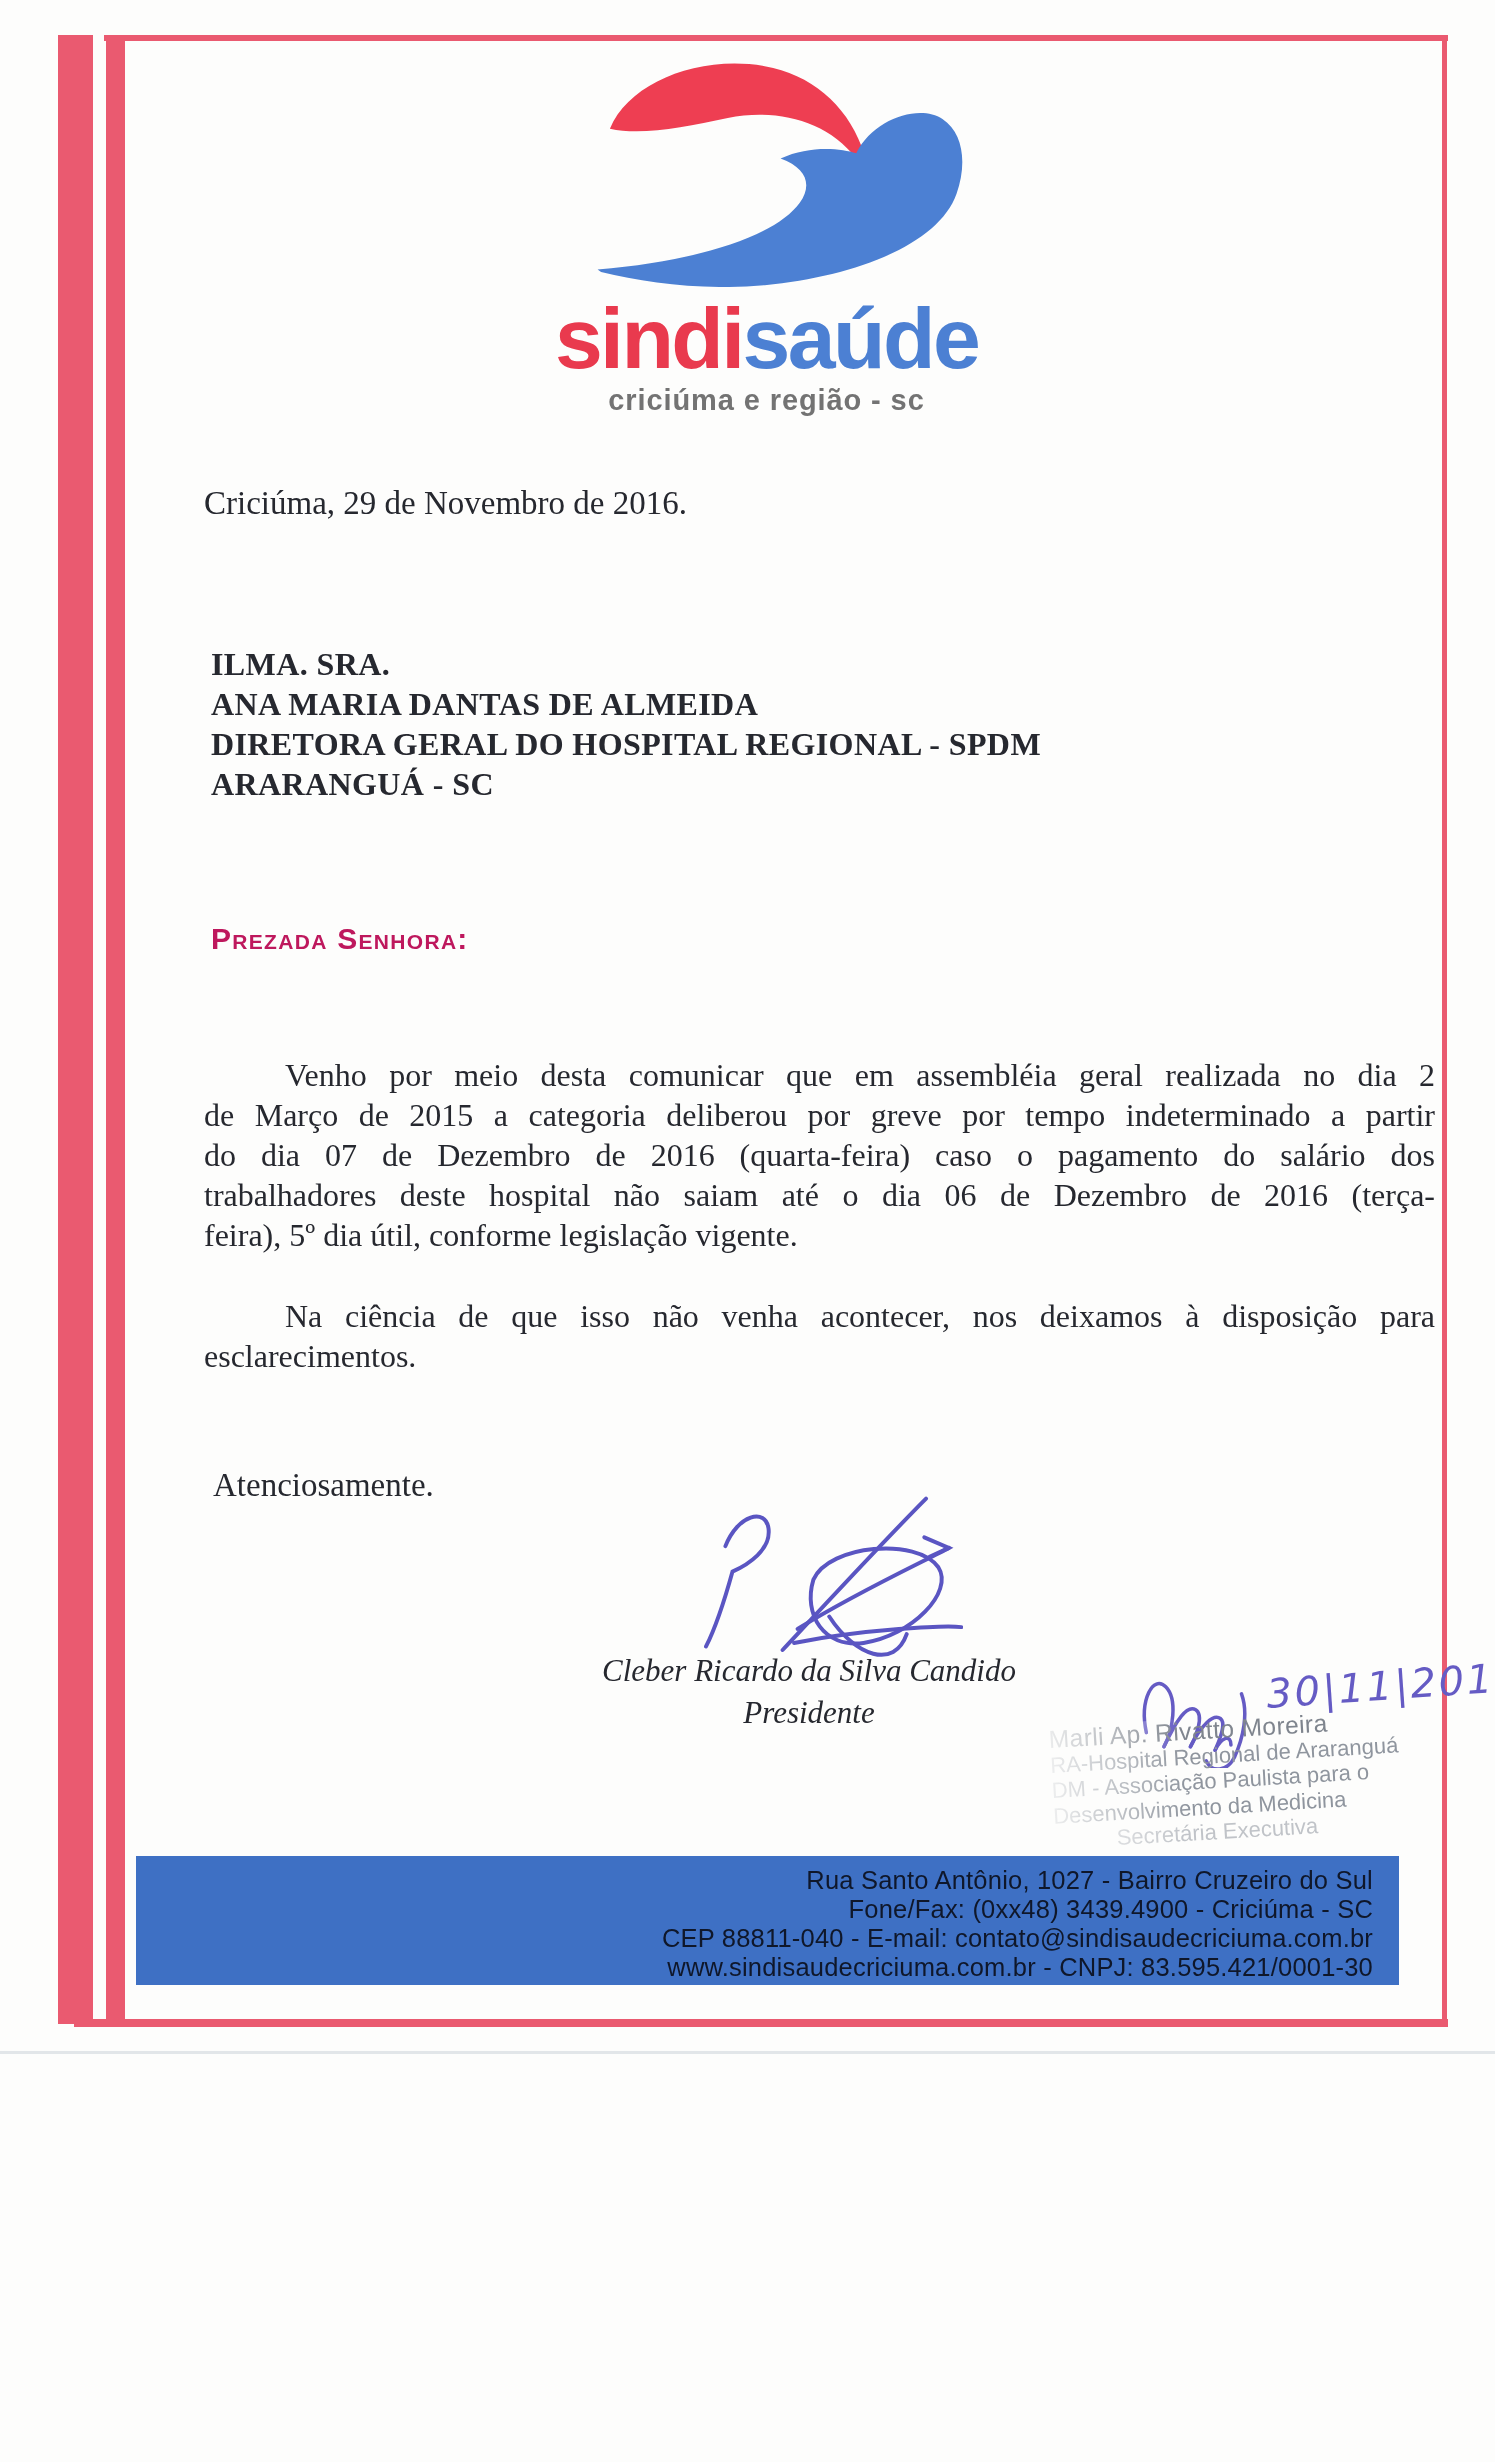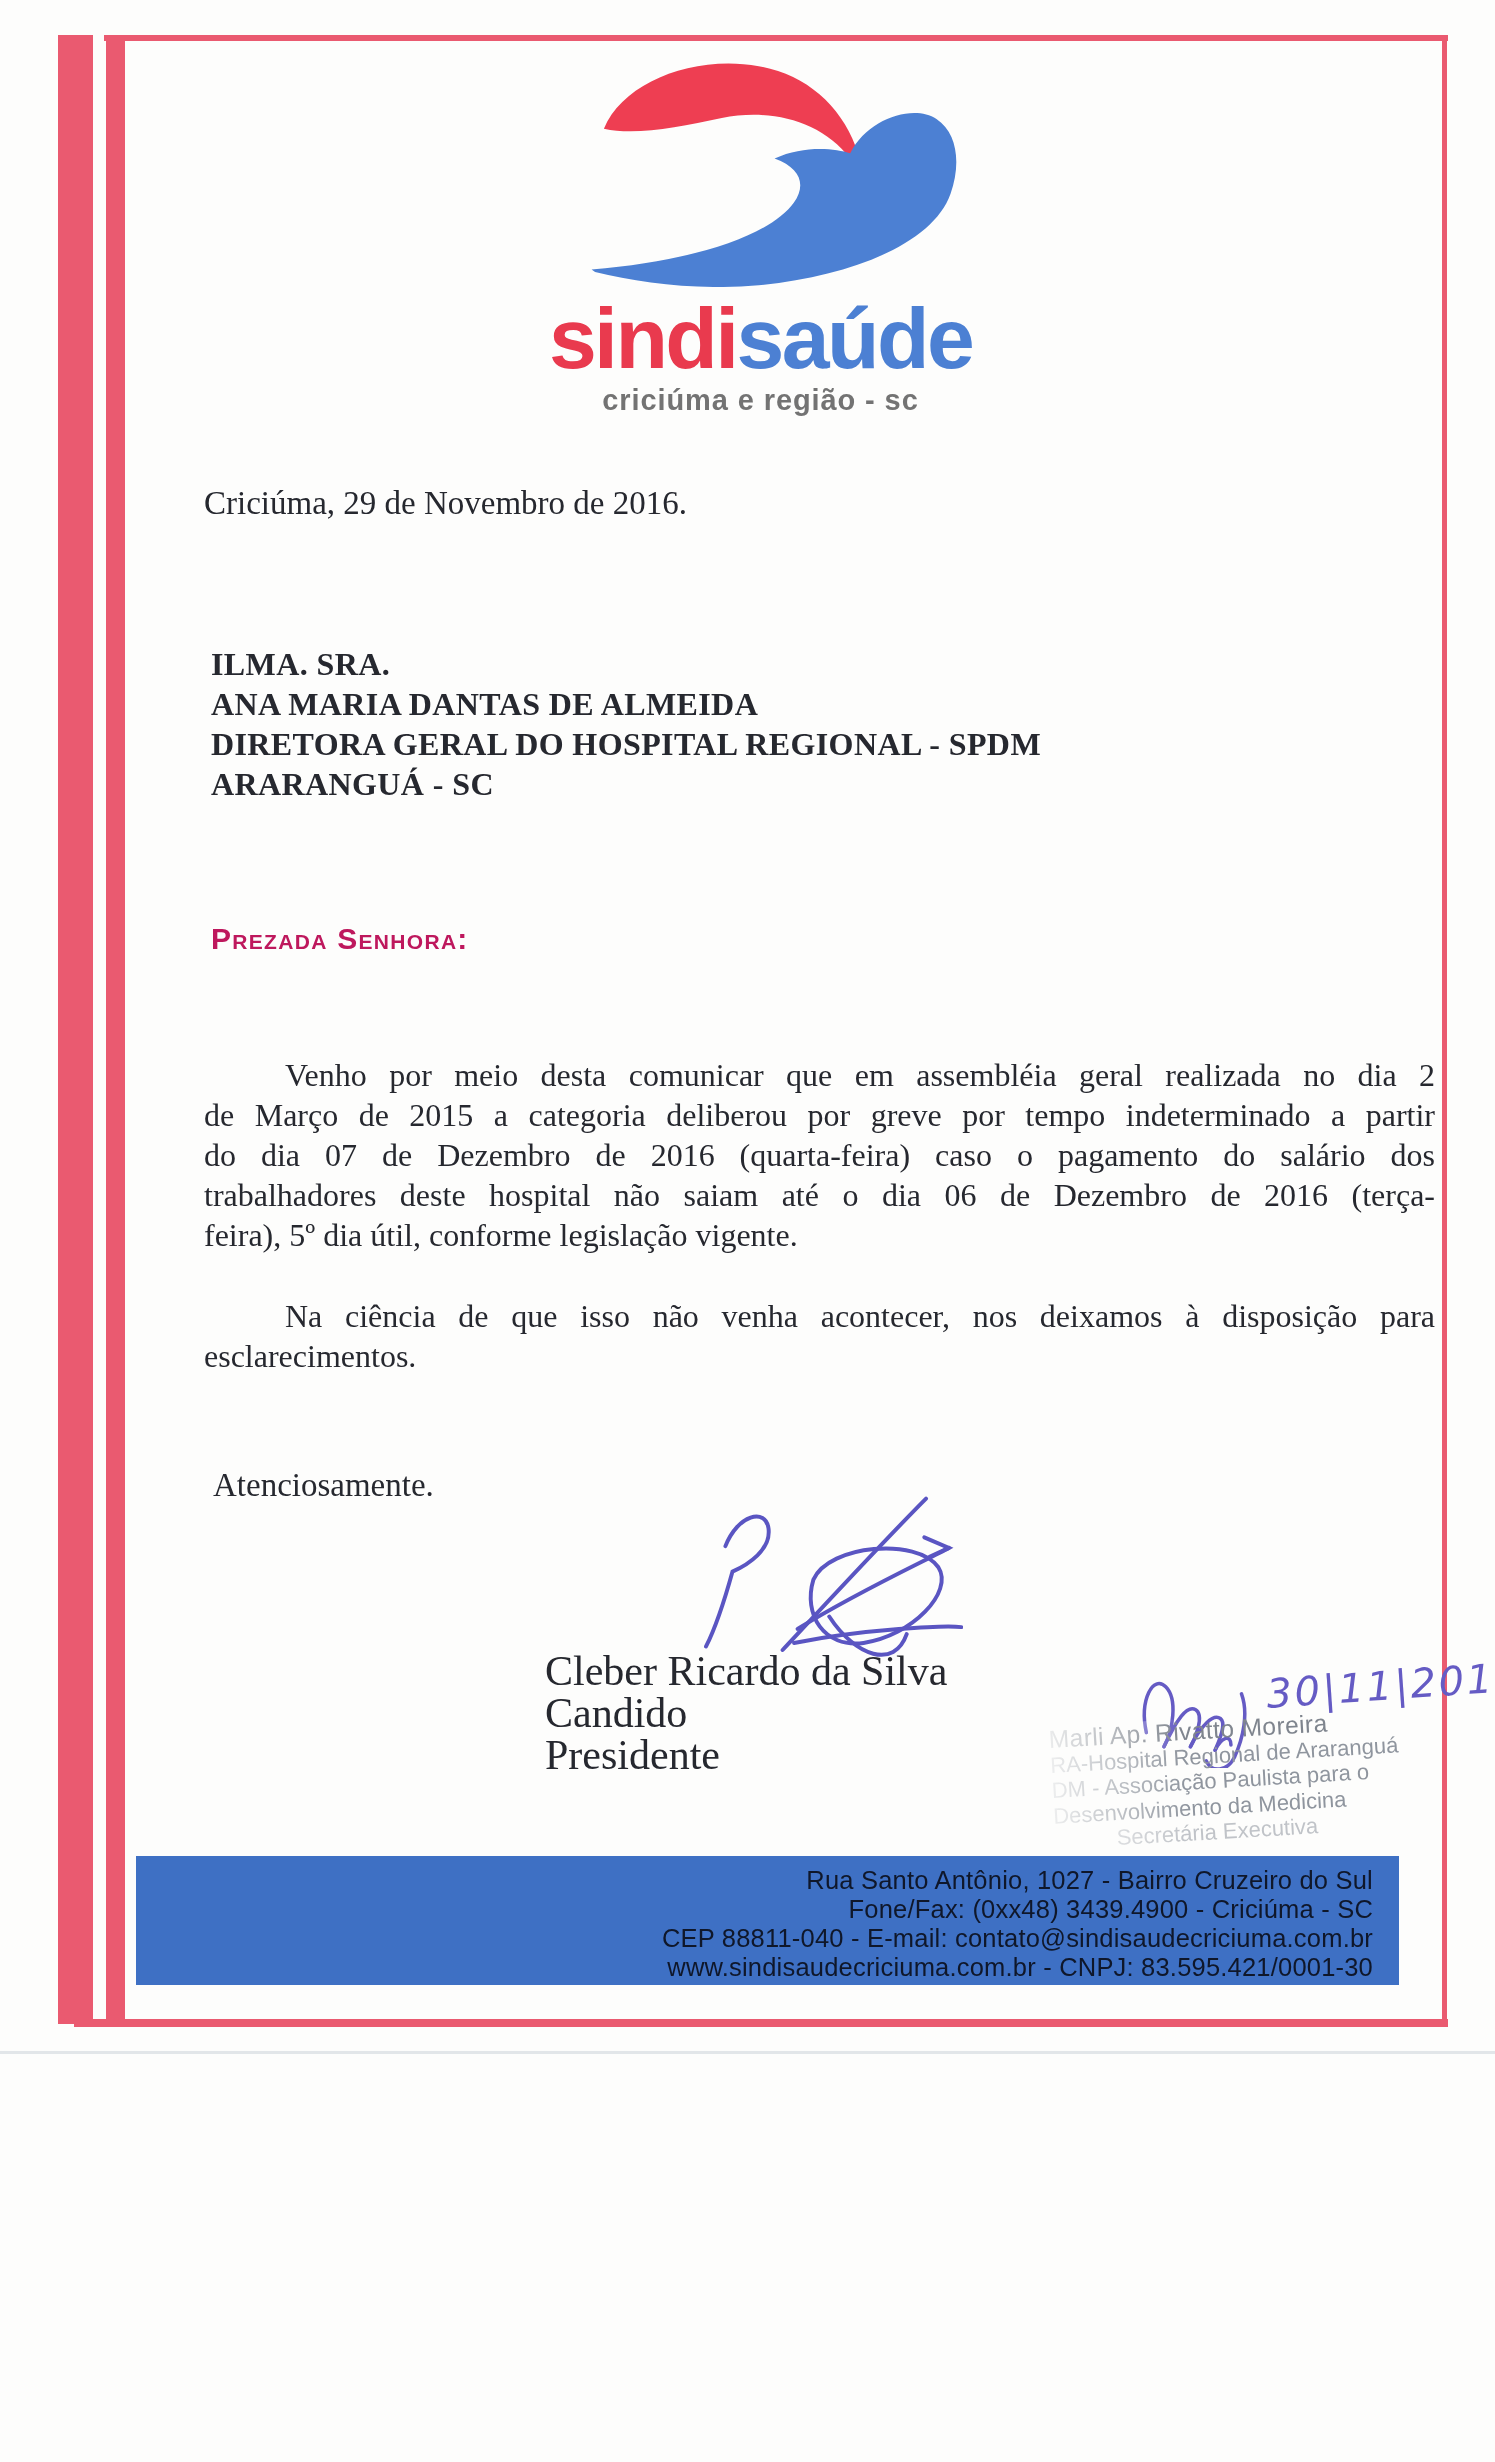--- a/index.html
+++ b/index.html
@@ -14,21 +14,21 @@
   
   .bar{background:#ea5a70;}
   .frame-left-outer{left:58px;top:35px;width:35px;height:1989px;}
   .frame-left-inner{left:106px;top:35px;width:19.3px;height:1989px;}
   .frame-top{left:104px;top:35px;width:1344px;height:6.2px;}
   .frame-right{left:1442px;top:35px;width:5.3px;height:1989px;}
   .frame-bottom{left:74px;top:2019px;width:1374px;height:8px;}
   .scan-line{left:0;top:2051px;width:1495px;height:2.6px;background:#e2e6e9;}
 
   
-  .logo-wrap{left:290px;top:60px;width:941px;text-align:center;}
+  .logo-wrap{left:296px;top:60px;width:941px;text-align:center;}
   .wordmark{
     font-family:"Liberation Sans", sans-serif;
     font-weight:bold;font-size:86px;letter-spacing:-2.6px;
     line-height:1.0;margin-top:3.5px;white-space:nowrap;
   }
   .wm-red{color:#e93a4e;}
   .wm-blue{color:#4c80d3;}
   .tagline{
     font-family:"Liberation Sans", sans-serif;
     font-weight:bold;font-size:29px;letter-spacing:0.9px;
@@ -44,21 +44,21 @@
     font-variant:small-caps;font-weight:bold;
     font-size:30px;letter-spacing:1.3px;color:#be185d;
   }
   .bodytext{left:204px;top:1055px;width:1231px;font-size:32px;line-height:40px;}
   .jline{text-align:justify;text-align-last:justify;}
   .jlast{text-align:left;}
   .indent{text-indent:81px;}
   .para2{margin-top:41px;}
   .closing{left:213px;top:1467px;font-size:33px;}
 
-  .signer{left:545px;top:1650px;width:528px;text-align:left;font-size:42px;line-height:42px;}
+  .signer{left:545px;top:1650px;width:528px;text-align:center;font-size:31px;line-height:42px;font-style:italic;}
 
   
   .sig-svg{left:699px;top:1495px;}
   .marli-svg{left:1134px;top:1662px;}
   .hw-date{
     left:1265px;top:1671px;
     font-family:"DejaVu Sans", sans-serif;font-style:italic;
     font-size:40px;color:#655bc4;letter-spacing:2.6px;
     transform:rotate(-4deg);transform-origin:left top;white-space:nowrap;
   }

